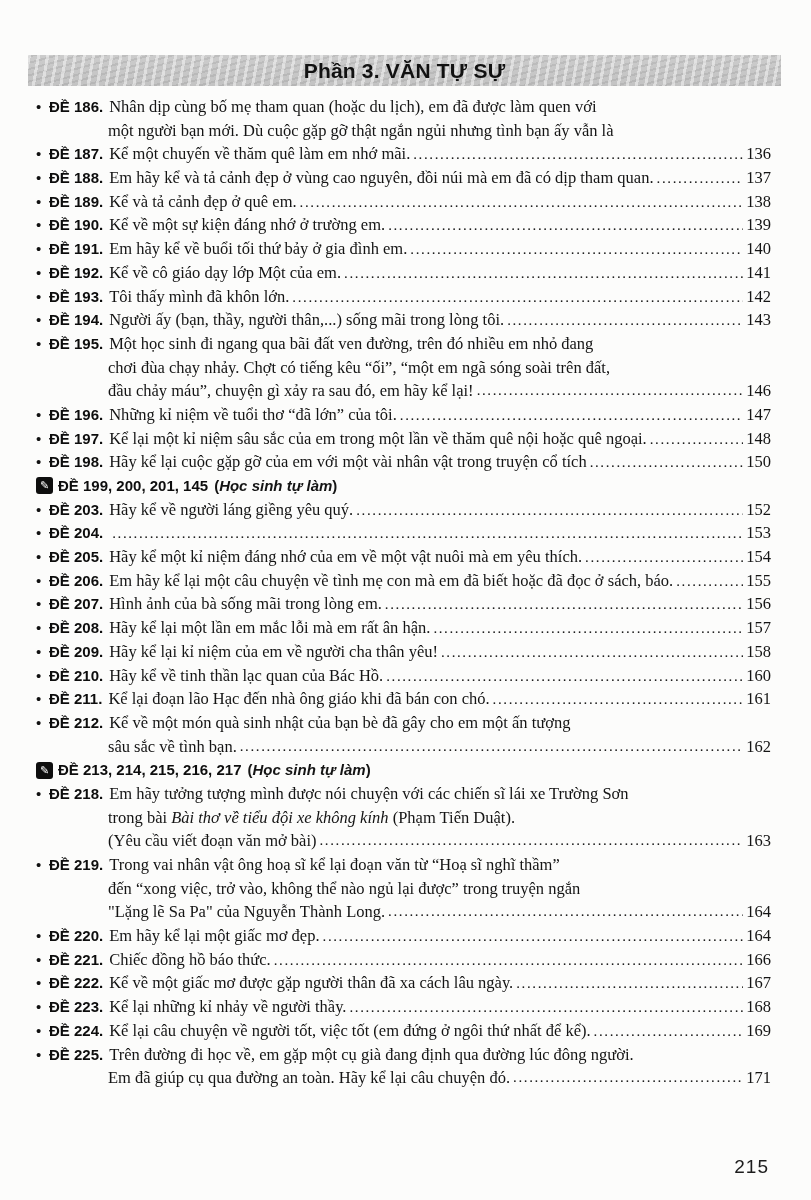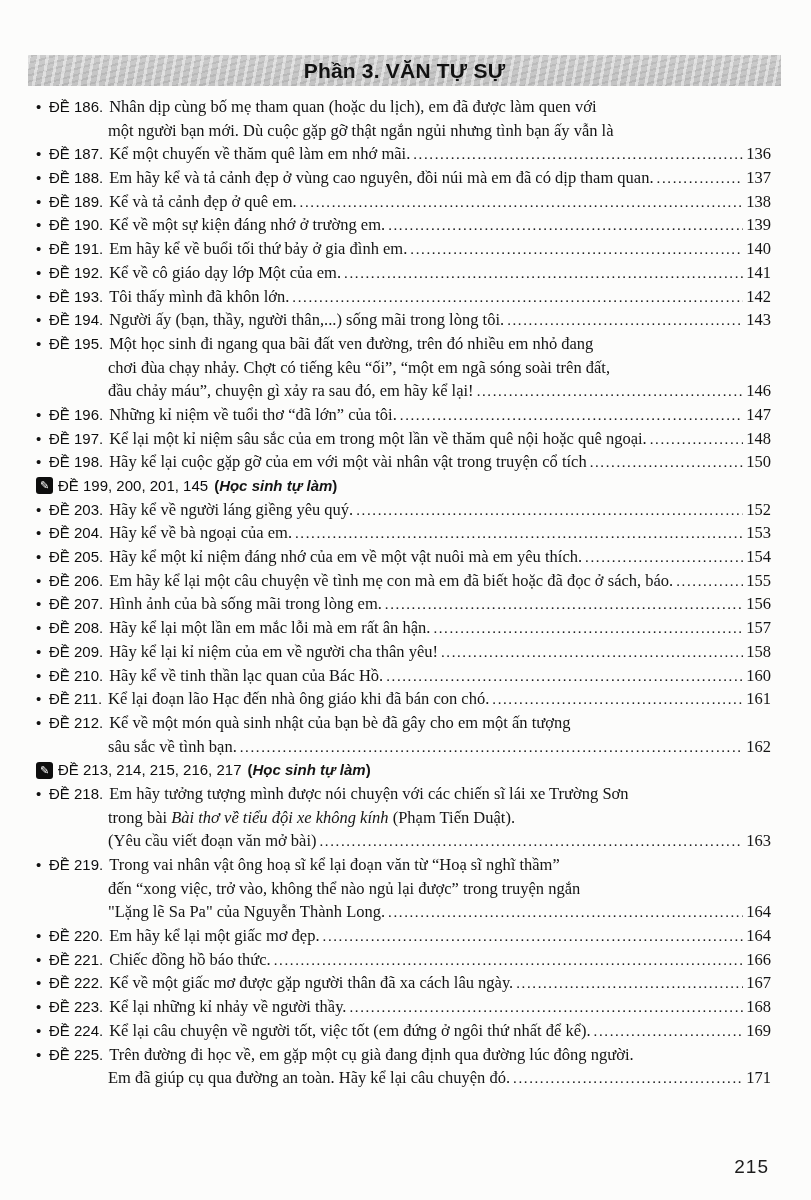--- a/index.html
+++ b/index.html
@@ -33,21 +33,21 @@
     color: #111;
   }
   .toc { font-size: 16.5px; line-height: 23.7px; }
   .line {
     display: flex;
     align-items: baseline;
     white-space: nowrap;
     overflow: hidden;
     height: 23.7px;
   }
-  .cont { padding-left: 72px; }
+  .cont { padding-left: 72px; align-items: flex-end; }
   .marker {
     flex: none;
     width: 13px;
     font-family: "Liberation Sans", sans-serif;
     font-size: 15px;
     color: #111;
   }
   .marker.pencil {
     display: inline-flex;
     width: 17px;
@@ -60,21 +60,21 @@
     border-radius: 3px;
     color: #ffffff;
     font-family: "DejaVu Sans", sans-serif;
     font-size: 11px;
     line-height: 1;
   }
   .label {
     flex: none;
     margin-right: 6px;
     font-family: "Liberation Sans", sans-serif;
-    font-weight: 400;
+    font-weight: 700;
     font-size: 15px;
     color: #0d0d0d;
   }
   .text { flex: none; }
   .text .it { font-style: italic; }
   .text .bd {
     font-family: "Liberation Sans", sans-serif;
     font-weight: 700;
     font-size: 15px;
   }
@@ -246,21 +246,20 @@
           <span class="label">ĐỀ 203.</span>
           <span class="text"><span>Hãy kể về người láng giềng yêu quý.</span></span>
           <span class="dots"></span>
           <span class="pagenum">152</span>
         </div>
       </div>
       <div class="entry">
         <div class="line">
           <span class="marker bullet">•</span>
           <span class="label">ĐỀ 204.</span>
-          <span class="text"><span>Hãy kể về bà ngoại của em.</span></span>
           <span class="dots"></span>
           <span class="pagenum">153</span>
         </div>
       </div>
       <div class="entry">
         <div class="line">
           <span class="marker bullet">•</span>
           <span class="label">ĐỀ 205.</span>
           <span class="text"><span>Hãy kể một kỉ niệm đáng nhớ của em về một vật nuôi mà em yêu thích.</span></span>
           <span class="dots"></span>

